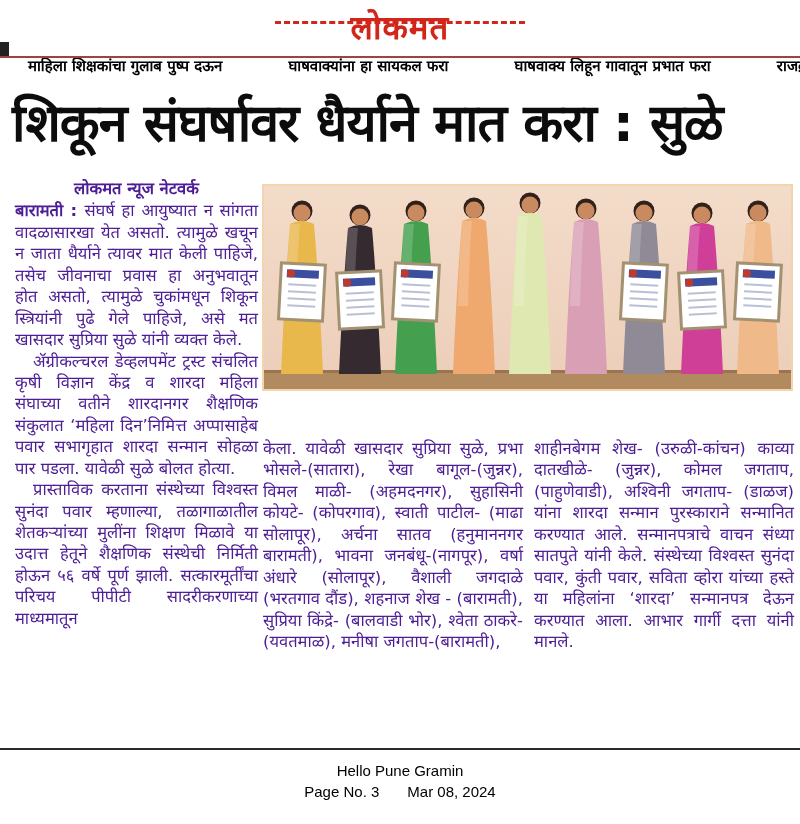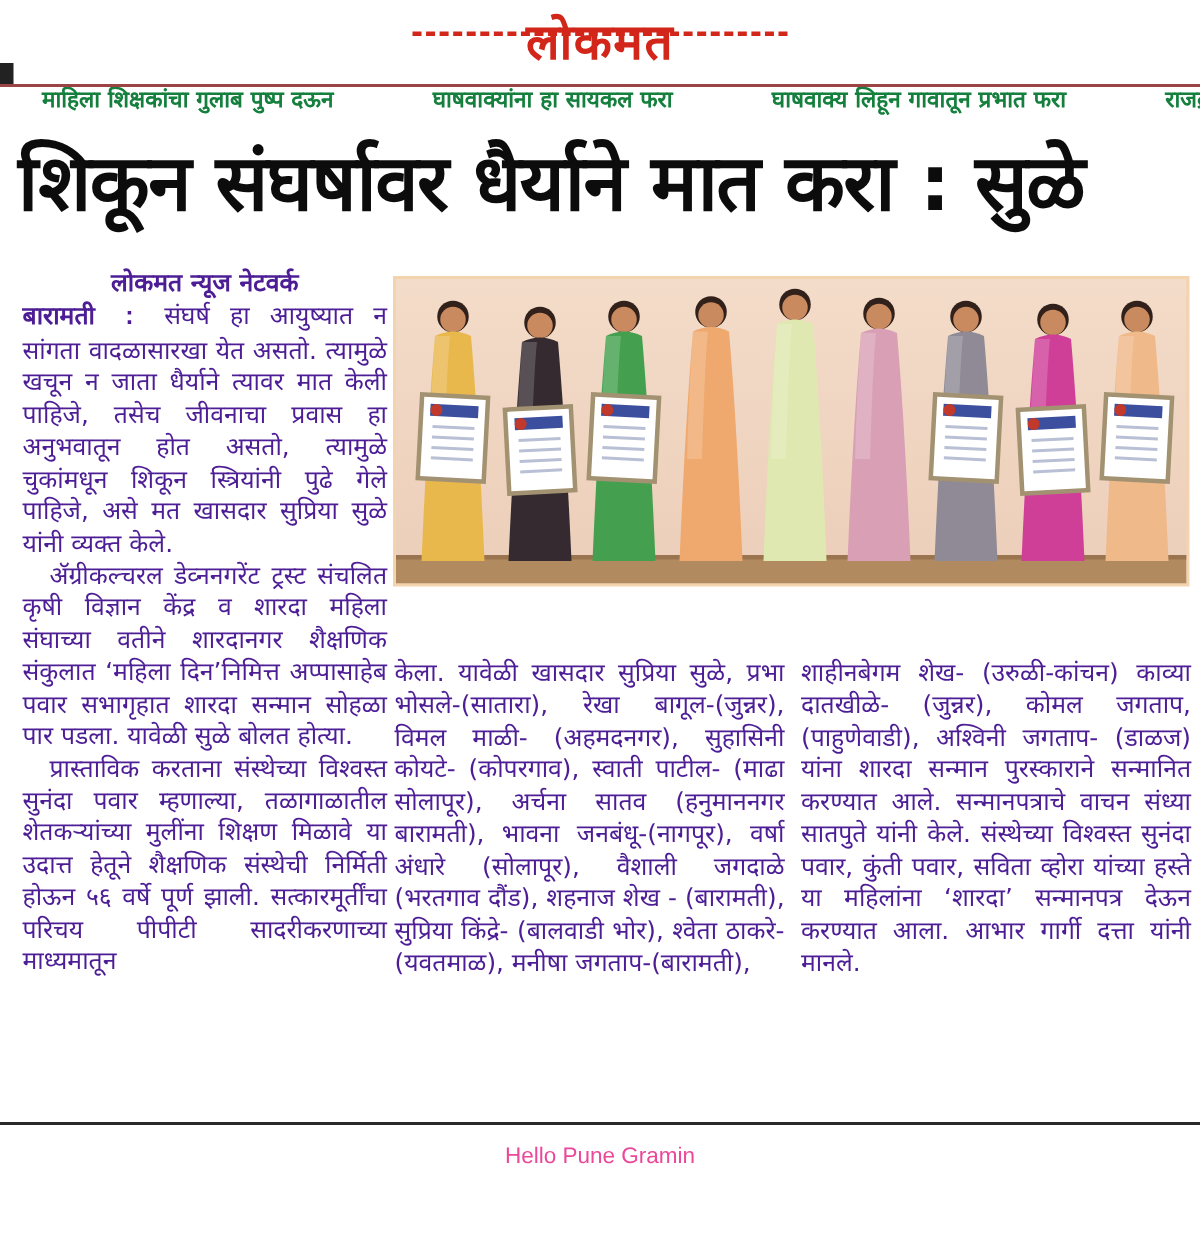--- a/index.html
+++ b/index.html
@@ -12,49 +12,49 @@
              border-top:3px dashed #d3261a;}
   .logo-text{position:relative;display:inline-block;font-size:33px;font-weight:800;
              color:#d3261a;line-height:1.2;letter-spacing:1px;}
 
   .corner-mark{position:absolute;left:0;top:42px;width:9px;height:14px;background:#222;}
 
   
   .top-rule{position:absolute;top:56px;left:0;width:100%;border-top:2px solid #9c4444;}
   .teaser{position:absolute;top:58px;left:0;width:100%;height:22px;overflow:hidden;
           display:flex;justify-content:space-between;padding:0 0 0 28px;box-sizing:border-box;
-          font-size:15px;font-weight:600;color:#15803d;white-space:nowrap;}
+          font-size:15px;font-weight:600;color:#000000;white-space:nowrap;}
   .teaser span{margin-top:-3px;}
   .teaser span:last-child{margin-right:-6px;}
 
   
   .headline{position:absolute;top:86px;left:12px;width:780px;font-size:52px;font-weight:800;
             color:#0c0c0c;line-height:1.45;letter-spacing:-1px;}
 
   
   .col{position:absolute;text-align:justify;font-size:16.5px;line-height:1.3;color:#4c1d95;}
   .col p{margin:0;}
   .col p.indent{text-indent:18px;}
   .col-left{top:178px;left:15px;width:243px;}
   .byline{text-align:center;font-weight:700;margin-bottom:1px;}
-  .dateline{font-weight:700;font-family:Liberation Mono, monospace;}
+  .dateline{font-weight:700;}
   .col-mid{top:438px;left:263px;width:260px;}
   .col-right{top:438px;left:534px;width:260px;}
 
   
   .photo{position:absolute;top:186px;left:264px;width:527px;height:203px;background:#ecceb9;
          box-shadow:0 0 0 2px #f4d4ae;}
   .photo svg{display:block;}
   .caption{position:absolute;top:398px;left:264px;width:530px;font-size:15.5px;font-weight:700;
            color:#111;}
 
   
   .bottom-rule{position:absolute;top:748px;left:0;width:100%;border-top:2px solid #2a2a2a;}
   .footer{position:absolute;top:760px;left:0;width:100%;text-align:center;
-          font-family:"Liberation Sans","DejaVu Sans",sans-serif;font-size:15px;color:#ec4899;
+          font-family:"Liberation Sans","DejaVu Sans",sans-serif;font-size:15px;color:#000000;
           line-height:1.25;}
   .footer .row{margin-top:2px;}
   .footer .gap{display:inline-block;width:28px;}
 </style>
 </head>
 <body>
 
 <div class="page">
 
   <div class="masthead">
@@ -70,21 +70,21 @@
     <span>घाषवाक्यांना हा सायकल फरा</span>
     <span>घाषवाक्य लिहून गावातून प्रभात फरा</span>
     <span>राजद्र</span>
   </div>
 
   <div class="headline">शिकून संघर्षावर धैर्याने मात करा : सुळे</div>
 
   <div class="col col-left">
     <div class="byline">लोकमत न्यूज नेटवर्क</div>
     <p><span class="dateline">बारामती : </span><span>संघर्ष हा आयुष्यात न सांगता वादळासारखा येत असतो. त्यामुळे खचून न जाता धैर्याने त्यावर मात केली पाहिजे, तसेच जीवनाचा प्रवास हा अनुभवातून होत असतो, त्यामुळे चुकांमधून शिकून स्त्रियांनी पुढे गेले पाहिजे, असे मत खासदार सुप्रिया सुळे यांनी व्यक्त केले.</span></p>
-    <p class="indent">ॲग्रीकल्चरल डेव्ननगरेंट ट्रस्ट संचलित कृषी विज्ञान केंद्र व शारदा महिला संघाच्या वतीने शारदानगर शैक्षणिक संकुलात ‘महिला दिन’निमित्त अप्पासाहेब पवार सभागृहात शारदा सन्मान सोहळा पार पडला. यावेळी सुळे बोलत होत्या.</p>
+    <p class="indent">ॲग्रीकल्चरल डेव्हलपमेंट ट्रस्ट संचलित कृषी विज्ञान केंद्र व शारदा महिला संघाच्या वतीने शारदानगर शैक्षणिक संकुलात ‘महिला दिन’निमित्त अप्पासाहेब पवार सभागृहात शारदा सन्मान सोहळा पार पडला. यावेळी सुळे बोलत होत्या.</p>
     <p class="indent">प्रास्ताविक करताना संस्थेच्या विश्वस्त सुनंदा पवार म्हणाल्या, तळागाळातील शेतकऱ्यांच्या मुलींना शिक्षण मिळावे या उदात्त हेतूने शैक्षणिक संस्थेची निर्मिती होऊन ५६ वर्षे पूर्ण झाली. सत्कारमूर्तींचा परिचय पीपीटी सादरीकरणाच्या माध्यमातून</p>
   </div>
 
   <div class="photo">
     <svg id="photo-svg" width="527" height="203" viewBox="0 0 527 203" xmlns="http://www.w3.org/2000/svg">
         <defs>
           <linearGradient id="bg" x1="0" y1="0" x2="0" y2="1">
             <stop offset="0" stop-color="#f3dcc9"></stop>
             <stop offset="1" stop-color="#ecceb9"></stop>
           </linearGradient>
@@ -191,15 +191,18 @@
   </div>
 
   <div class="col col-mid">
     <p>केला. यावेळी खासदार सुप्रिया सुळे, प्रभा भोसले-(सातारा), रेखा बागूल-(जुन्नर), विमल माळी- (अहमदनगर), सुहासिनी कोयटे- (कोपरगाव), स्वाती पाटील- (माढा सोलापूर), अर्चना सातव (हनुमाननगर बारामती), भावना जनबंधू-(नागपूर), वर्षा अंधारे (सोलापूर), वैशाली जगदाळे (भरतगाव दौंड), शहनाज शेख - (बारामती), सुप्रिया किंद्रे- (बालवाडी भोर), श्वेता ठाकरे- (यवतमाळ), मनीषा जगताप-(बारामती),</p>
   </div>
 
   <div class="bottom-rule"></div>
 
   <div class="footer">
     <div class="row">Hello Pune Gramin</div>
+    <div class="row">
+      <span>Page No. 3</span><span class="gap"></span><span>Mar 08, 2024</span>
+    </div>
   </div>
 
 </div>
 
 </body></html>

